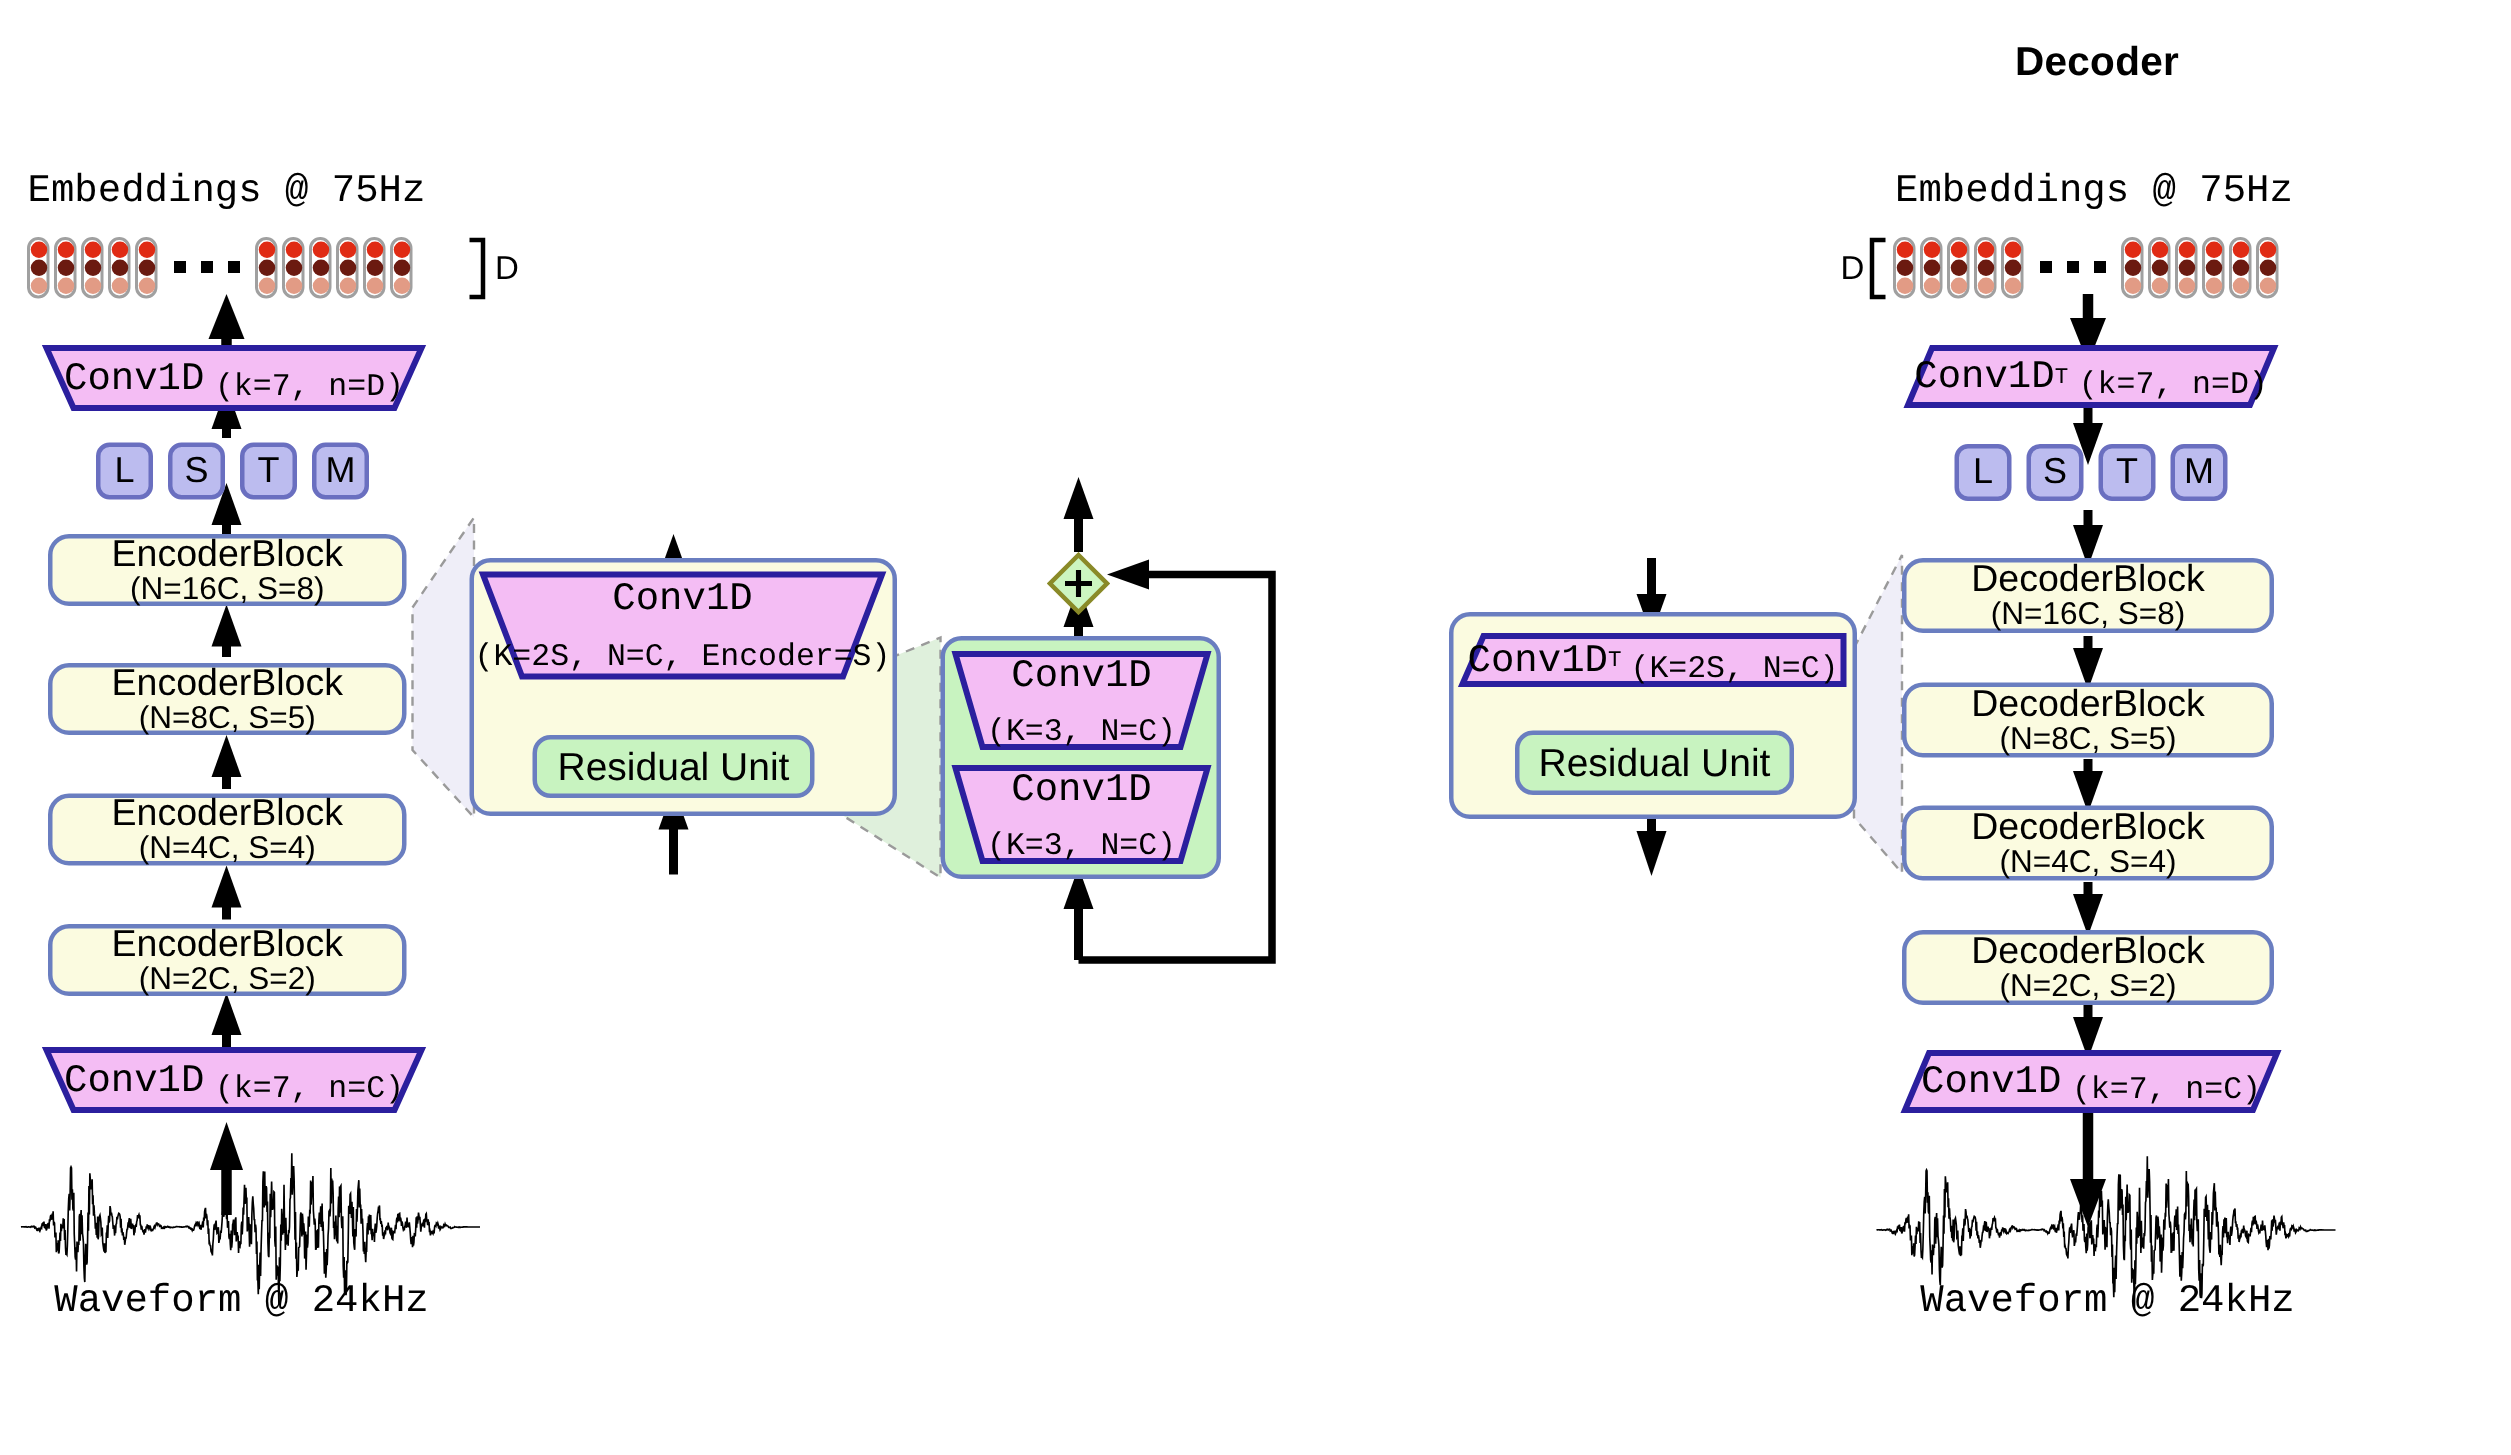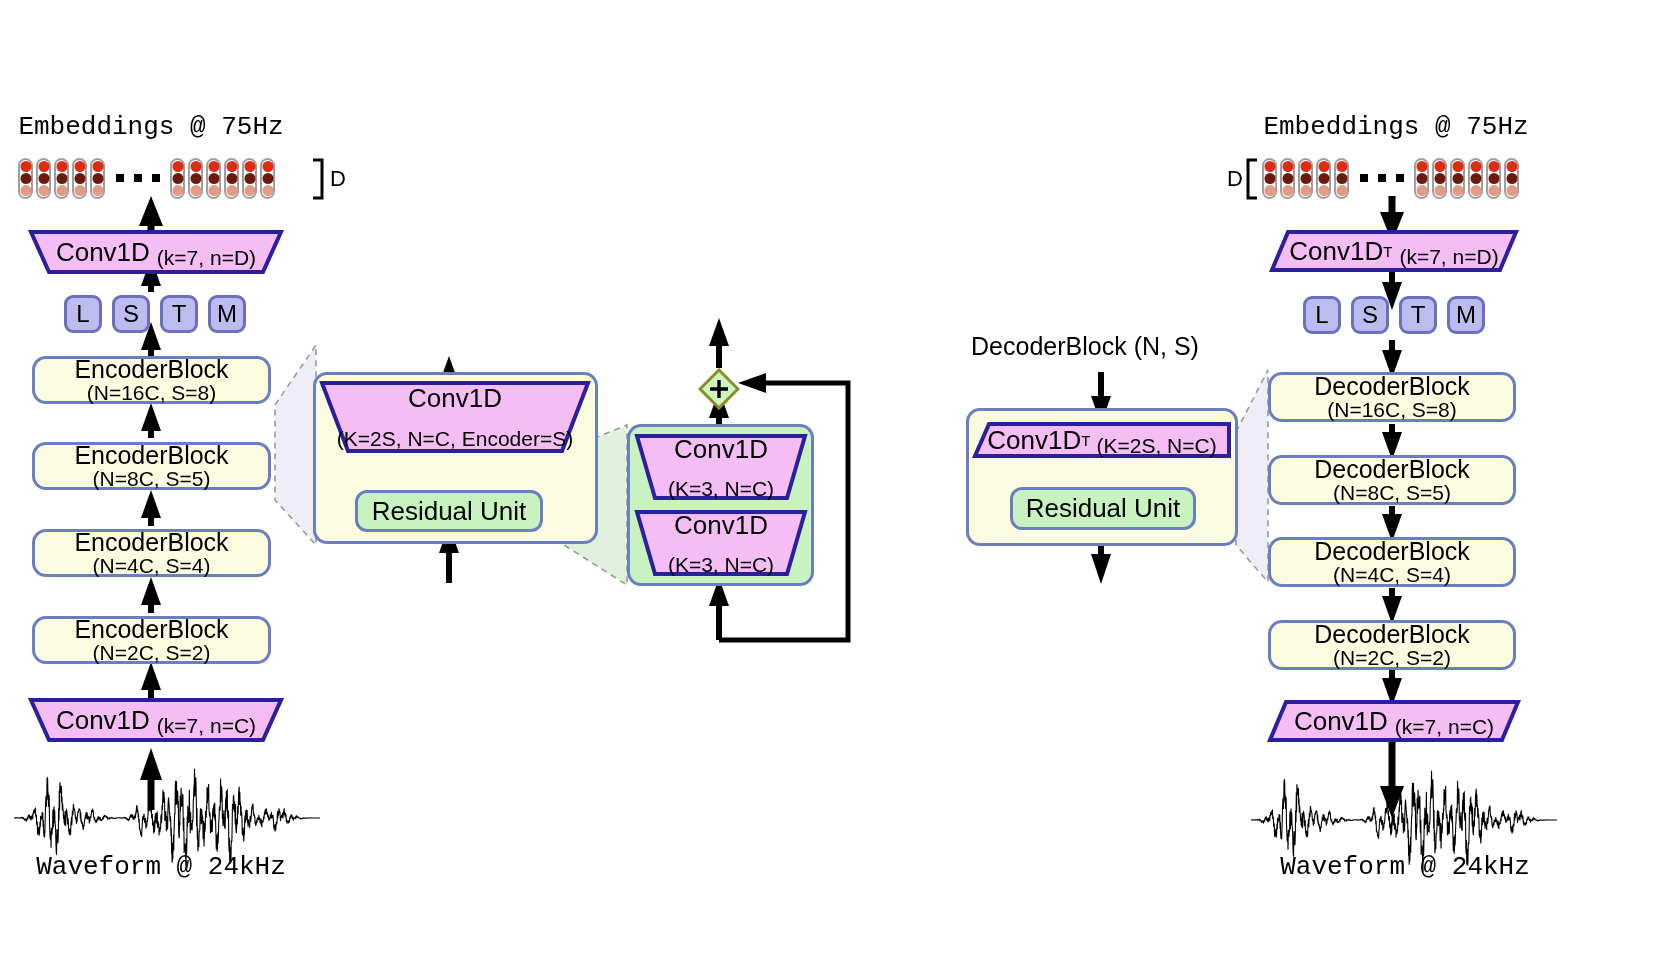--- a/index.html
+++ b/index.html
@@ -61,20 +61,21 @@
   .trap-wrap svg { position: absolute; left: 0; top: 0; overflow: visible; }
   .trap-label {
     position: absolute;
     left: 0; top: 0;
     width: 100%; height: 100%;
     display: flex;
     align-items: center;
     justify-content: center;
     white-space: nowrap;
     pointer-events: none;
+    font-family: Liberation Mono, monospace;
   }
   .trap-label .big { font-size: 26px; }
   .trap-label .small { font-size: 21px; margin-top: 12px; }
   .sup { font-size: 15px; vertical-align: super; }
 
   
   .lstm-cell {
     position: absolute;
     width: 38px; height: 38px;
     border: 3px solid #6a6fc0;
@@ -452,38 +453,38 @@
   <div class="trap-wrap" style="left:637px; top:512px; width:168px; height:62px;">
     <svg width="168" height="62" viewBox="0 0 168 62">
       <polygon points="0,0 168,0 150,62 18,62" fill="#f4bdf4" stroke="#2b1f9e" stroke-width="4"></polygon>
     </svg>
     <div class="trap-label" style="flex-direction:column; gap:0px;">
       <span class="big">Conv1D</span>
       <span class="small">(K=3, N=C)</span>
     </div>
   </div>
 
-  <div class="abs panel-title" style="left:955px; top:332px; width:260px;">DecoderBlock (N, S)</div>
 
   <div class="abs detail-outer" style="left:966px; top:408px; width:272px; height:138px;"></div>
 
   <div class="trap-wrap" style="left:975px; top:424px; width:254px; height:32px;">
     <svg width="254" height="32" viewBox="0 0 254 32">
       <polygon points="14,0 254,0 254,32 0,32" fill="#f4bdf4" stroke="#2b1f9e" stroke-width="4"></polygon>
     </svg>
     <div class="trap-label">
       <span class="big">Conv1D</span>
         <span class="sup">T</span>
       <span style="width:6px"></span>
       <span class="small">(K=2S, N=C)</span>
     </div>
   </div>
 
   <div class="abs resid-unit-box" style="left:1010px; top:487px; width:186px; height:43px;">Residual Unit</div>
 
+  <div class="abs section-title" style="left:1288px; top:26px; width:220px;">Decoder</div>
 
   <div class="abs caption" style="left:1256px; top:112px; width:280px;">Embeddings @ 75Hz</div>
 
   <div class="abs dlabel" style="left:1227px; top:166px;">D</div>
   <div class="abs" id="dec-emb" style="left:1262px; top:158px; width:310px; height:44px;">
       <div class="emb-capsule" style="left: 0px; top: 0px;">
         <span class="emb-dot d0"></span>
         <span class="emb-dot d1"></span>
         <span class="emb-dot d2"></span>
       </div>

